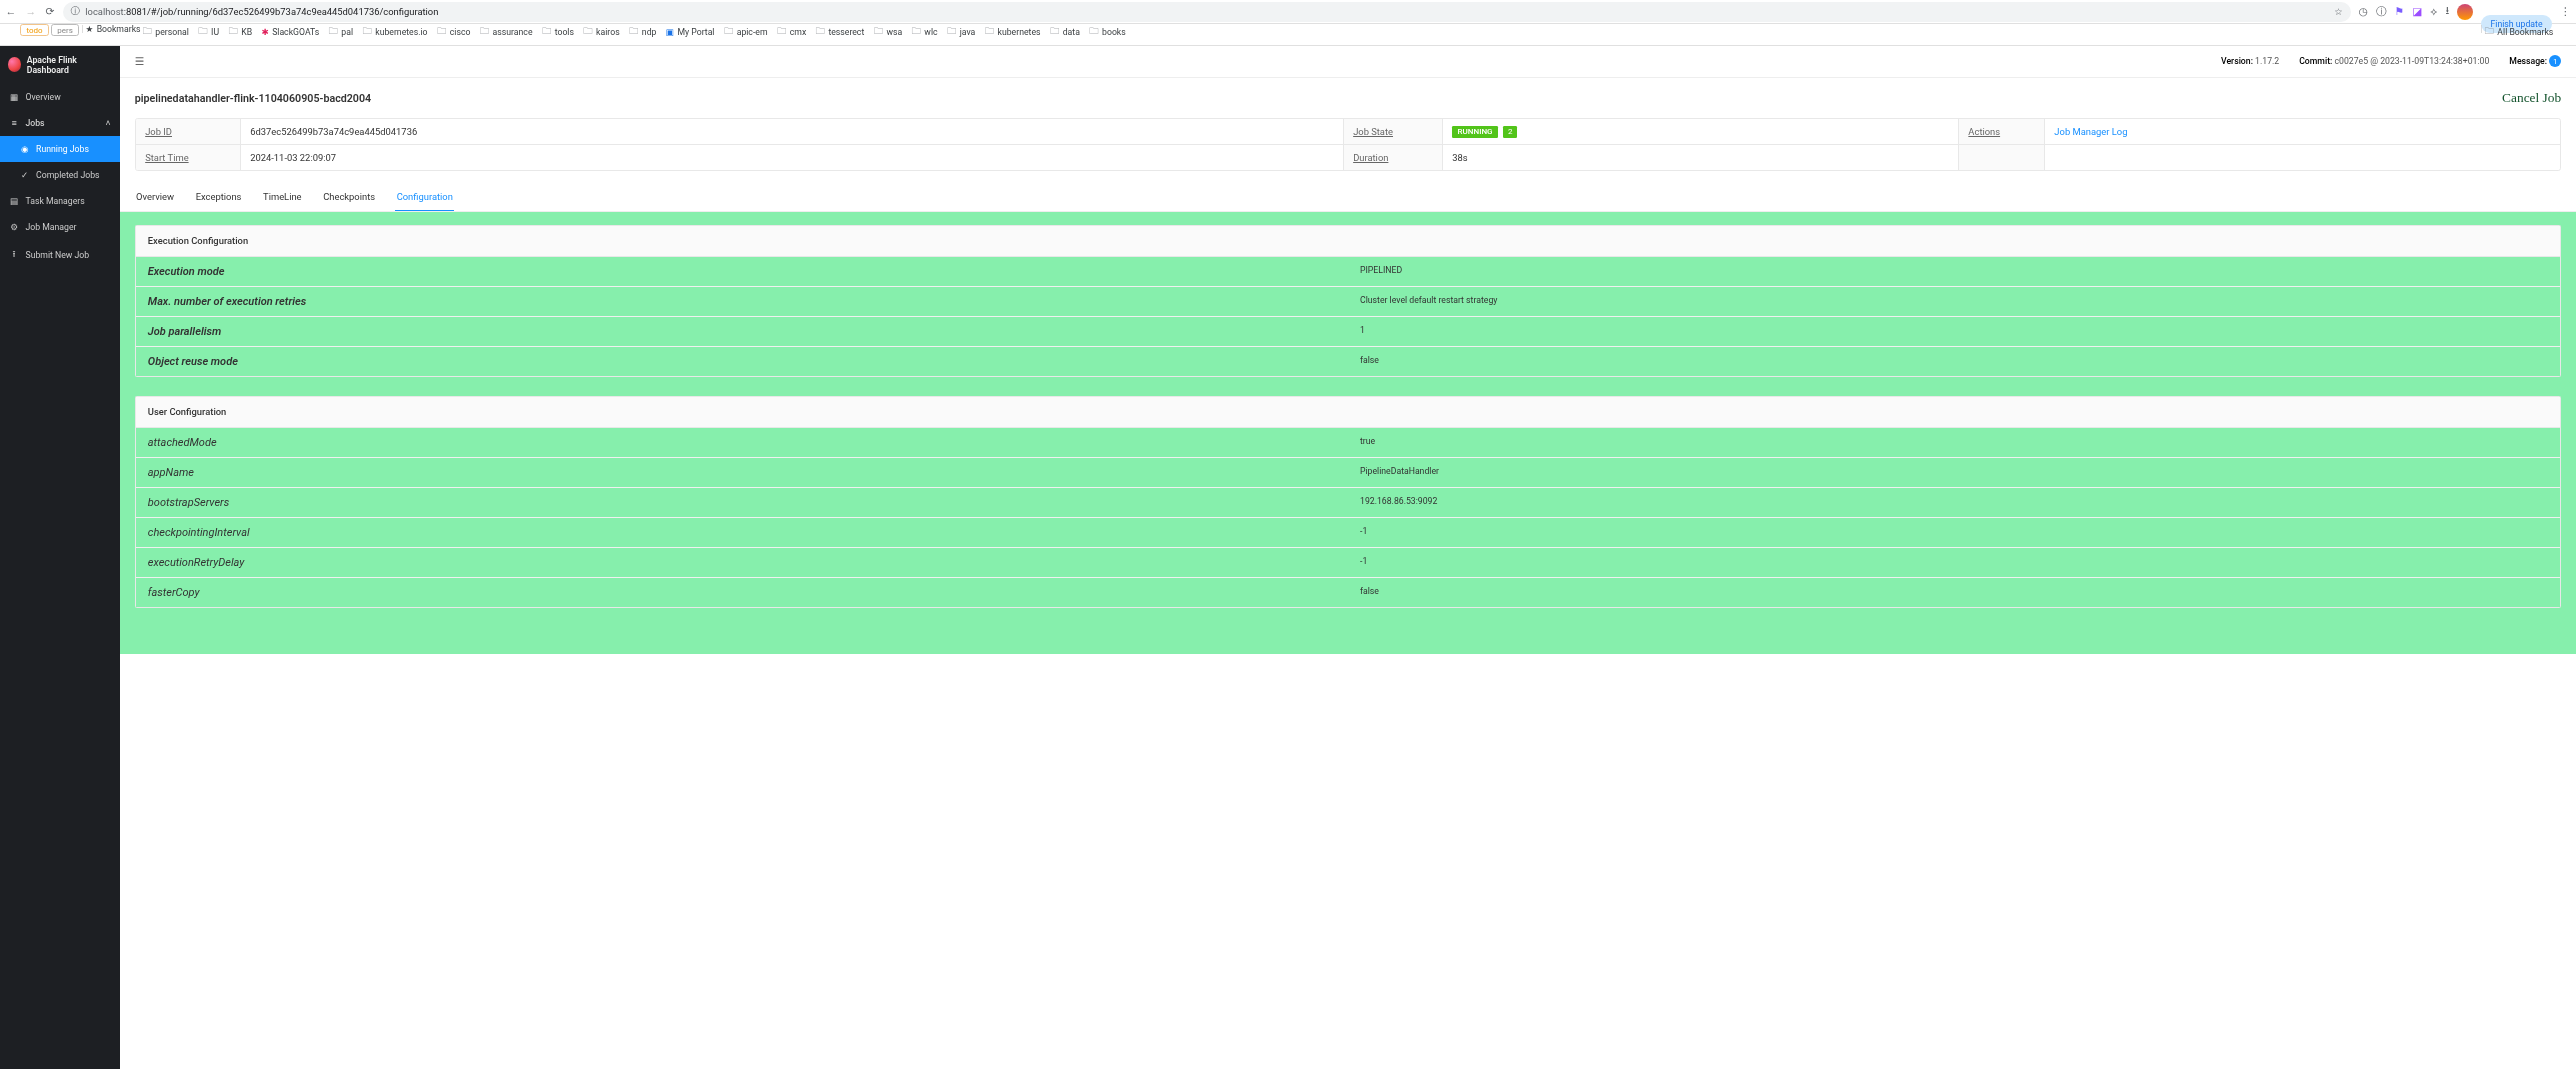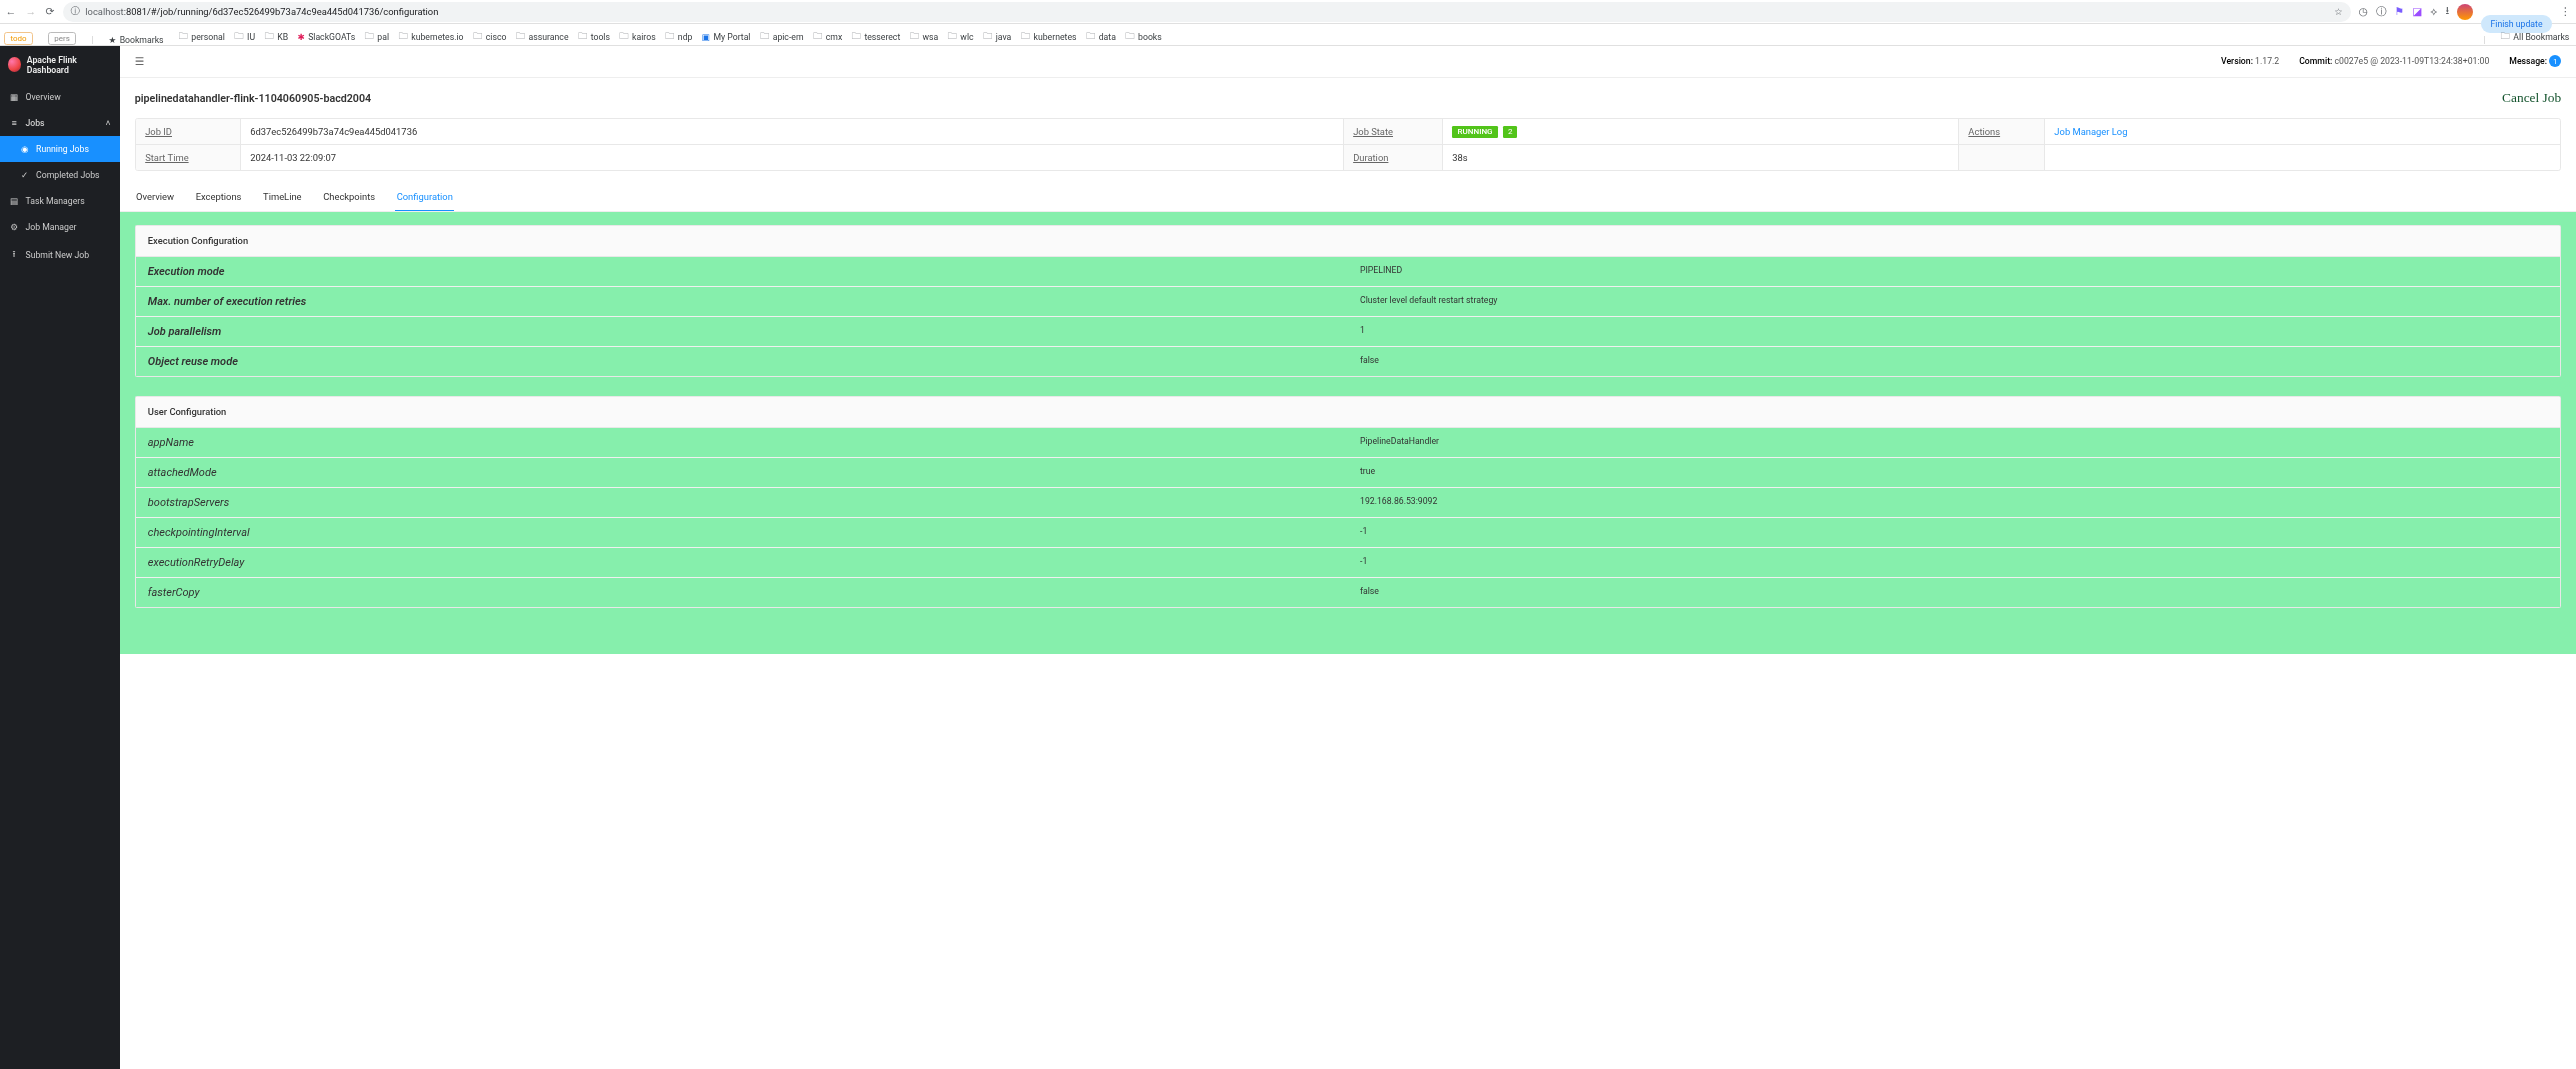--- a/index.html
+++ b/index.html
@@ -11,21 +11,21 @@
 .nav-btns span { cursor: pointer; font-size: 10.7px; display: inline-flex; align-items: center; }
 .url-bar { flex: 1; display: flex; align-items: center; background: #f1f3f4; border-radius: 12px; padding: 0 8px; height: 20px; gap: 5.4px; color: #5f6368; }
 .url-text { flex: 1; font-size: 9.4px; color: #202124; }
 .url-text .host { color: #5f6368; }
 .right-icons { display: flex; gap: 8px; align-items: center; color: #5f6368; }
 .right-icons span { font-size: 10.7px; }
 .avatar-circ { width: 16px; height: 16px; border-radius: 50%; background: linear-gradient(#c47, #f90); }
 .finish-btn { background: #cfe8fc; color: #1a73e8; border: none; border-radius: 10.7px; padding: 4px 9.4px; font-size: 8.7px; cursor: pointer; margin-top: 24px; }
 
 
-.bookmarks-bar { display: flex; align-items: flex-end; height: 21.5px; padding: 0 4px; gap: 15px; font-size: 8.7px; color: #3c4043; border-bottom: 0.7px solid #e0e0e0; }
+.bookmarks-bar { display: flex; align-items: flex-start; height: 21.5px; padding: 0 20px; gap: 2px; font-size: 8.7px; color: #3c4043; border-bottom: 0.7px solid #e0e0e0; }
 .bm-chip { border: 0.7px solid #bbb; border-radius: 2.7px; padding: 0.7px 5.4px; font-size: 8px; }
 .bm-chip.todo { color: #f29900; border-color: #f2c48a; }
 .bm-chip.pers { color: #888; }
 .bm-sep { color: #ccc; }
 .bm-item { display: flex; align-items: center; gap: 3.4px; cursor: pointer; white-space: nowrap; }
 .bm-folder-icon { color: #5f6368; font-size: 9.4px; }
 .bm-spacer { flex: 1; }
 .bm-more { margin-right: 2.7px; }
 
 
@@ -310,28 +310,28 @@
             <div class="kv-row">
               <div class="kv-key">Object reuse mode</div>
               <div class="kv-val">false</div>
             </div>
           </div>
       </div>
       <div class="card">
         <div class="card-header">User Configuration</div>
         <div id="user-rows">
             <div class="kv-row">
+              <div class="kv-key">attachedMode</div>
+              <div class="kv-val">true</div>
+            </div>
+            <div class="kv-row">
               <div class="kv-key">appName</div>
               <div class="kv-val">PipelineDataHandler</div>
             </div>
             <div class="kv-row">
-              <div class="kv-key">attachedMode</div>
-              <div class="kv-val">true</div>
-            </div>
-            <div class="kv-row">
               <div class="kv-key">bootstrapServers</div>
               <div class="kv-val">192.168.86.53:9092</div>
             </div>
             <div class="kv-row">
               <div class="kv-key">checkpointingInterval</div>
               <div class="kv-val">-1</div>
             </div>
             <div class="kv-row">
               <div class="kv-key">executionRetryDelay</div>
               <div class="kv-val">-1</div>

